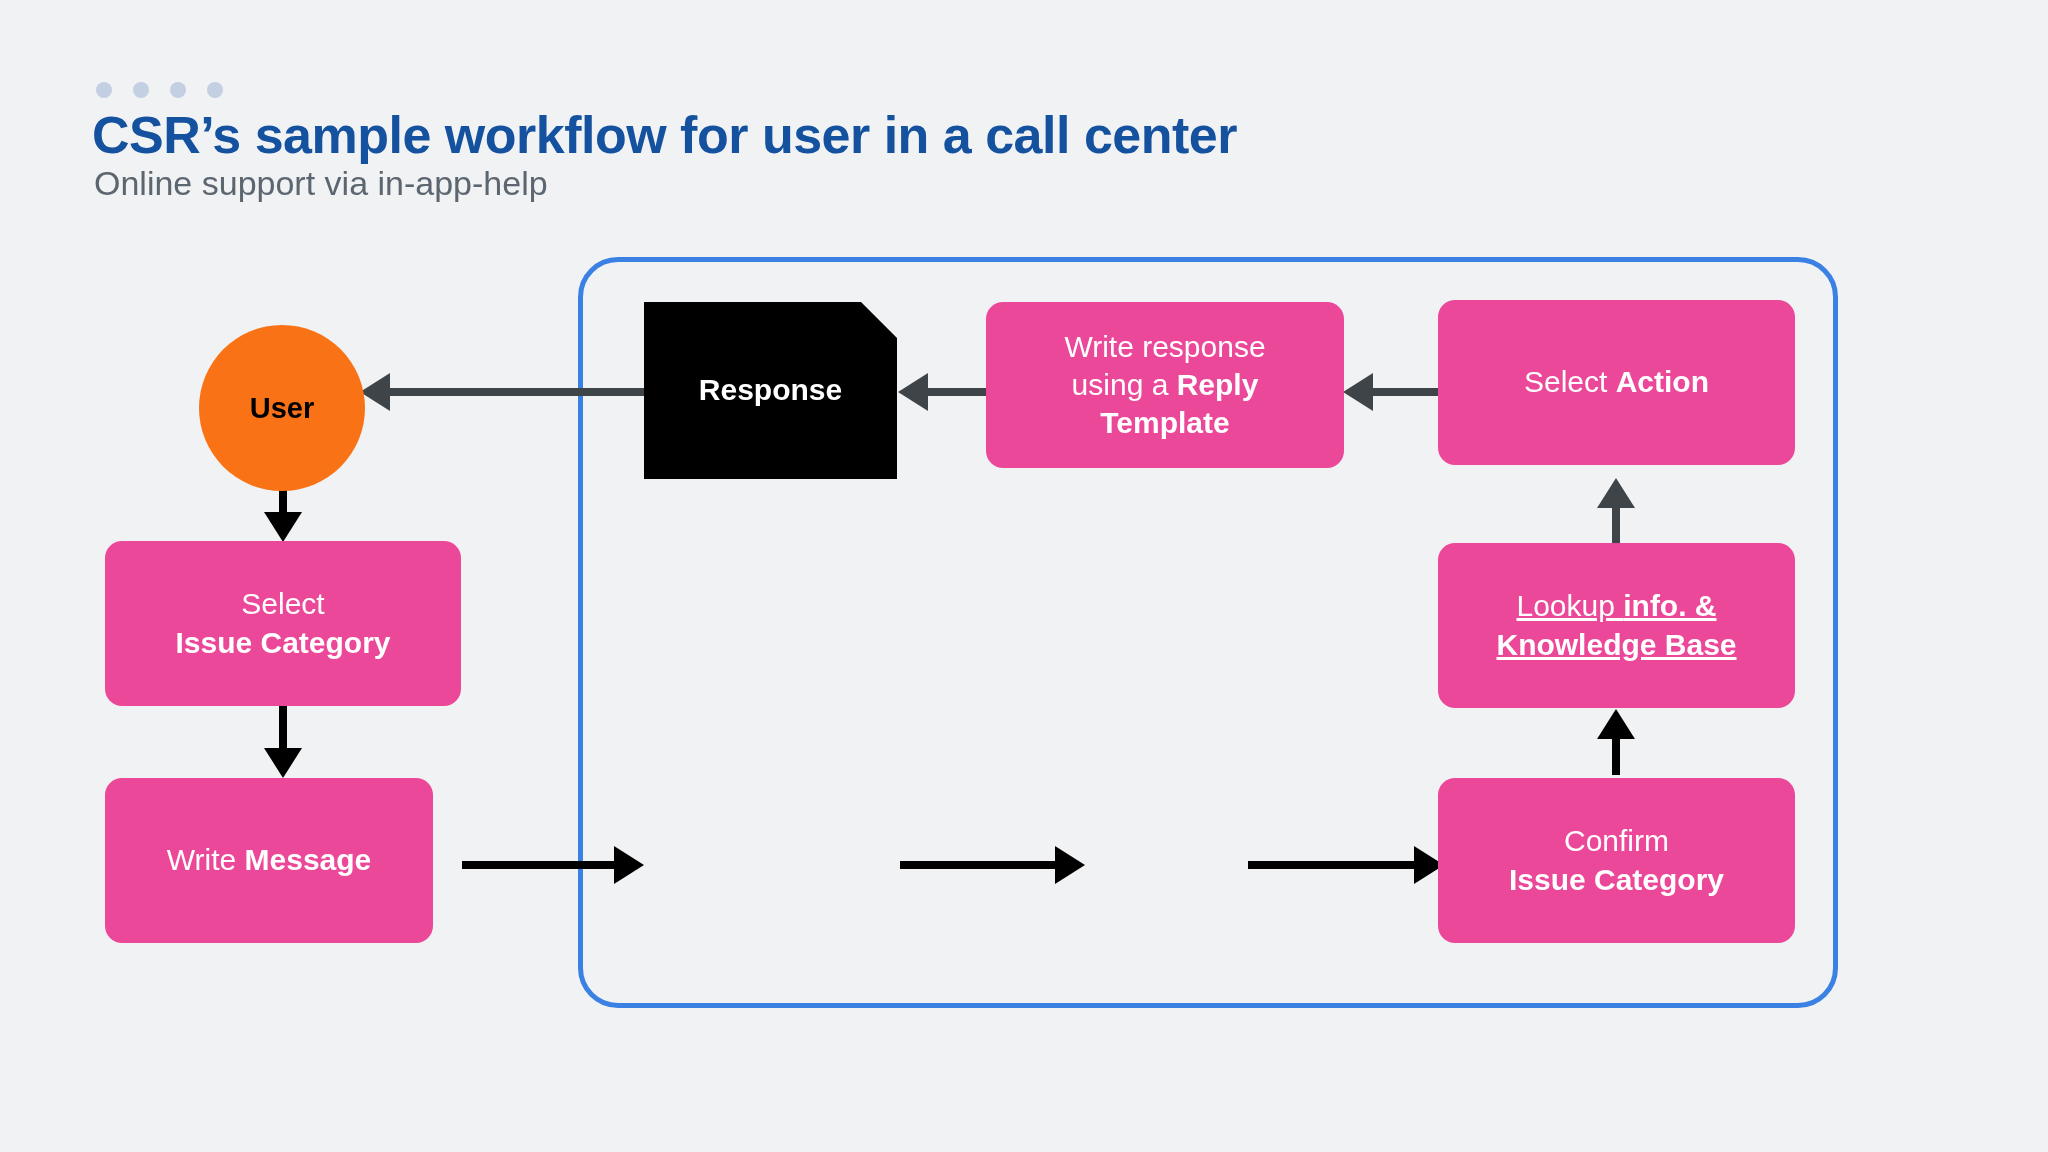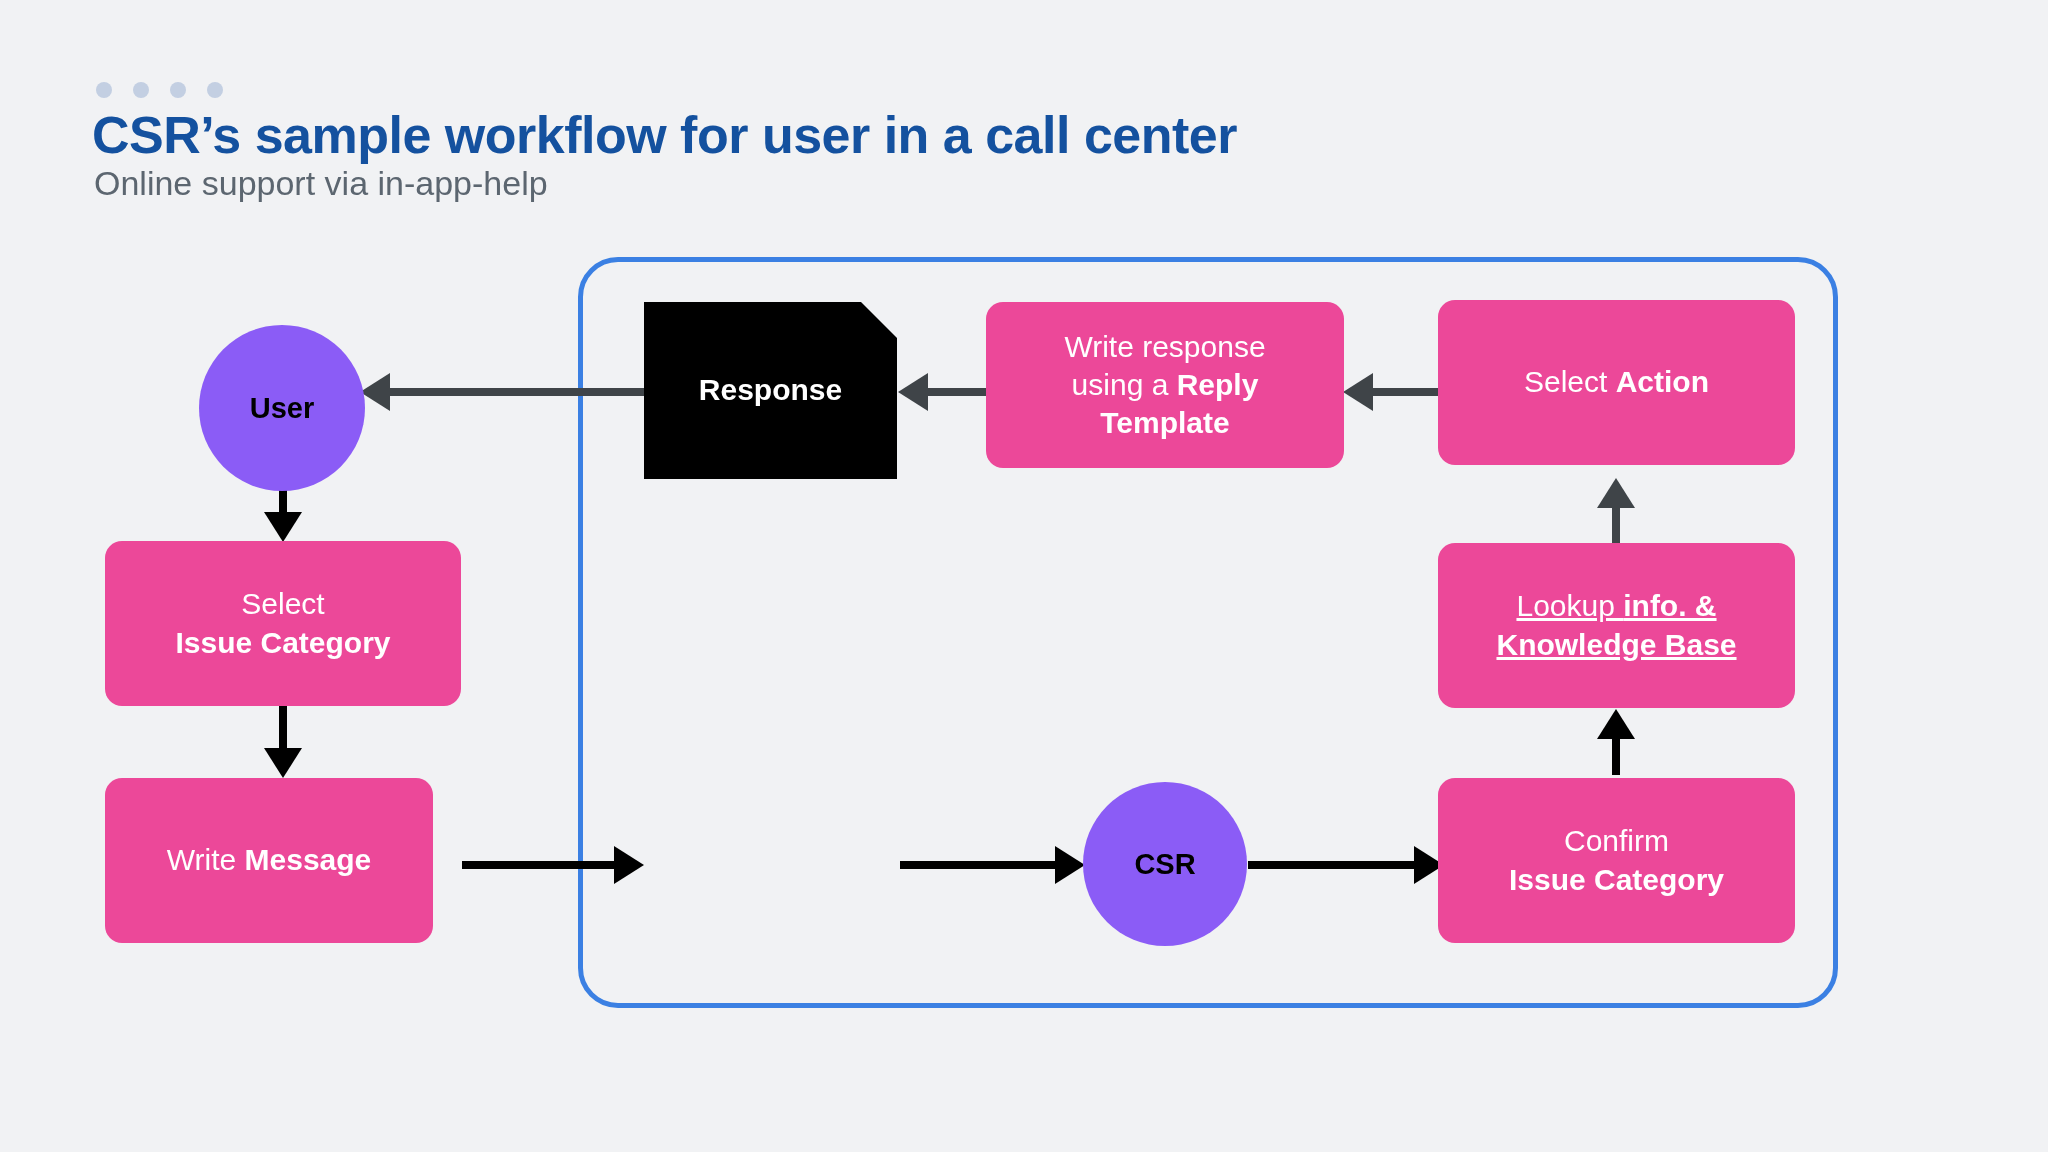--- a/index.html
+++ b/index.html
@@ -84,21 +84,21 @@
     font-size: 30px;
     font-weight: 400;
   }
   .note {
     background: #000000;
     font-size: 30px;
     font-weight: 700;
     clip-path: polygon(0 0, calc(100% - 36px) 0, 100% 36px, 100% 100%, 0 100%);
   }
   .actor {
-    background: #8b5cf6;
+    background: #f97316;
     border-radius: 50%;
     color: #000000;
     font-size: 29px;
     font-weight: 700;
   }
 
   
   .arrow {
     position: absolute;
     background: transparent;
@@ -225,23 +225,20 @@
     </span>
   </div>
 
   <div class="node process" style="left:105px; top:778px; width:328px; height:165px;">
     <span class="lines">
       <span class="reg">Write </span><b>Message</b>
     </span>
   </div>
 
 
-  <div class="node actor" style="left:1083px; top:782px; width:164px; height:164px;">
-    <span class="lines">CSR</span>
-  </div>
 
   <div class="node process" style="left:1438px; top:778px; width:357px; height:165px;">
     <span class="lines">
       <span class="reg">Confirm</span><br>
       <b>Issue Category</b>
     </span>
   </div>
 
   <div class="node process" style="left:1438px; top:543px; width:357px; height:165px;text-decoration:underline;">
     <span class="lines">

